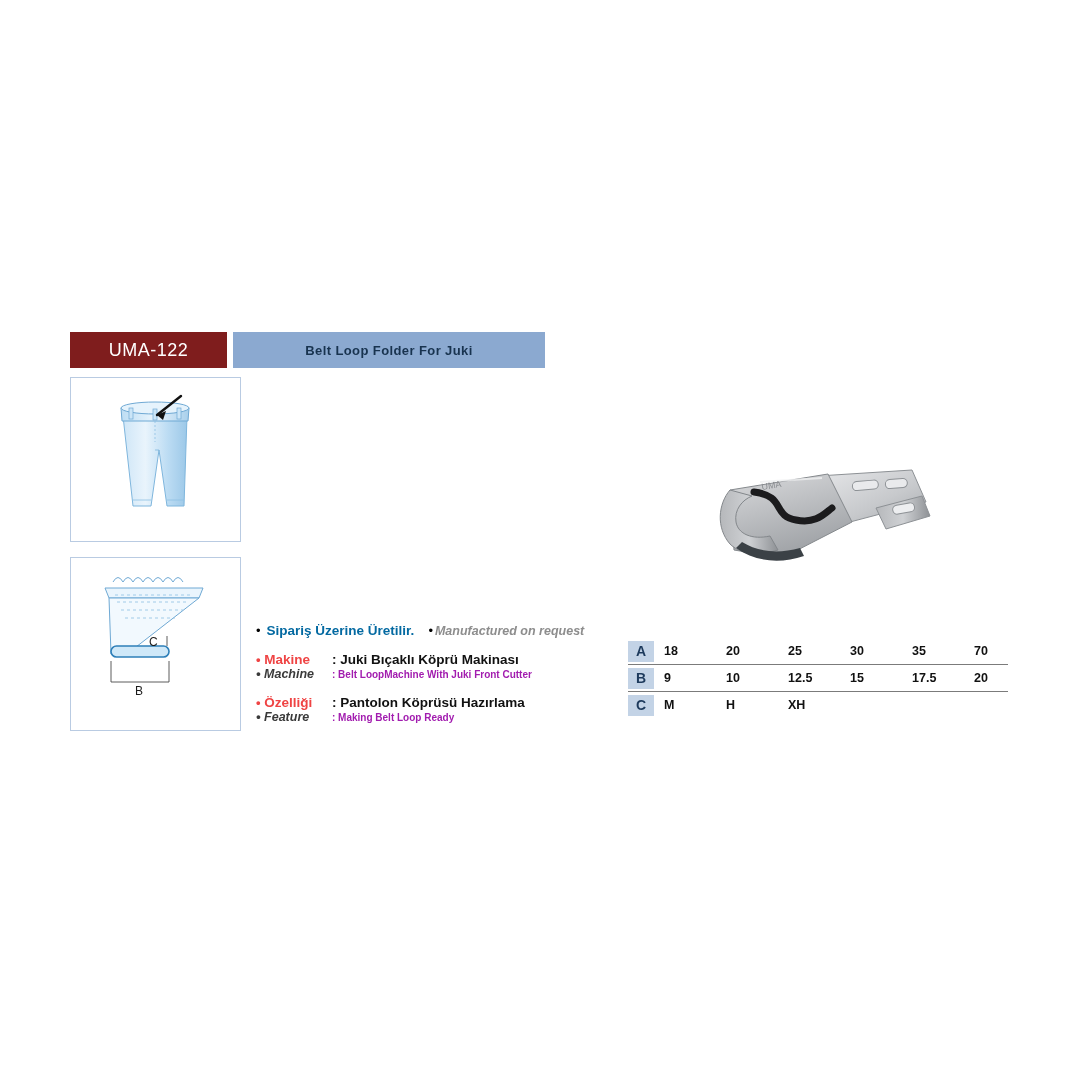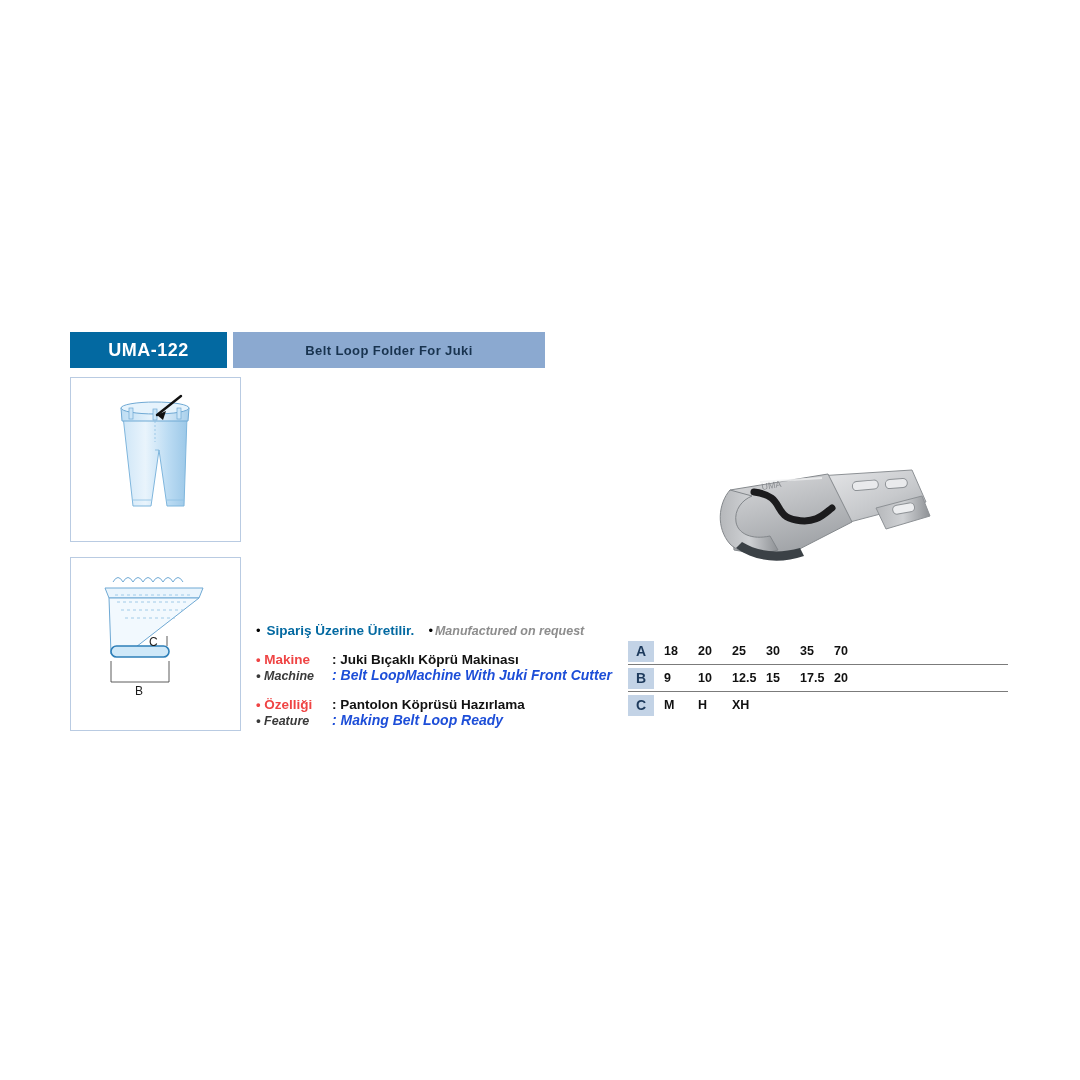--- a/index.html
+++ b/index.html
@@ -24,24 +24,24 @@
     position: absolute;
     left: 70px;
     top: 332px;
     width: 938px;
     height: 36px;
     display: flex;
     align-items: stretch;
   }
   .hdr-code {
     width: 157px;
-    background: #0369a1;
+    background: #7f1d1d;
     color: #ffffff;
     font-size: 18px;
-    font-weight: bold;
+    font-weight: normal;
     letter-spacing: 0.5px;
     display: flex;
     align-items: center;
     justify-content: center;
   }
   .hdr-tr {
     width: 3px;
     background: #ffffff;
   }
   .hdr-mid {
@@ -147,24 +147,23 @@
     color: #111111;
     font-weight: bold;
   }
   .spec-row.en .lbl {
     color: #3a3a3a;
     font-style: italic;
     font-weight: bold;
     font-size: 12.5px;
   }
   .spec-row.en .val {
-    color: #1d4ed8;
-    font-style: italic;
-    font-weight: bold;
-    font-size: 14px;
+    color: #a21caf;
+    font-weight: bold;
+    font-size: 10px;
   }
 
   
   #product-photo {
     position: absolute;
     left: 700px;
     top: 430px;
     width: 260px;
     height: 170px;
   }
@@ -194,20 +193,21 @@
     font-weight: bold;
     display: flex;
     align-items: center;
     justify-content: center;
     margin-right: 10px;
     flex: 0 0 auto;
   }
   .size-vals {
     display: flex;
     align-items: flex-start;
+    gap: 28px;
   }
   .size-vals span {
     display: inline-block;
     min-width: 30px;
     text-align: left;
     font-size: 12.5px;
     color: #111111;
     font-weight: bold;
     margin-right: 4px;
   }

